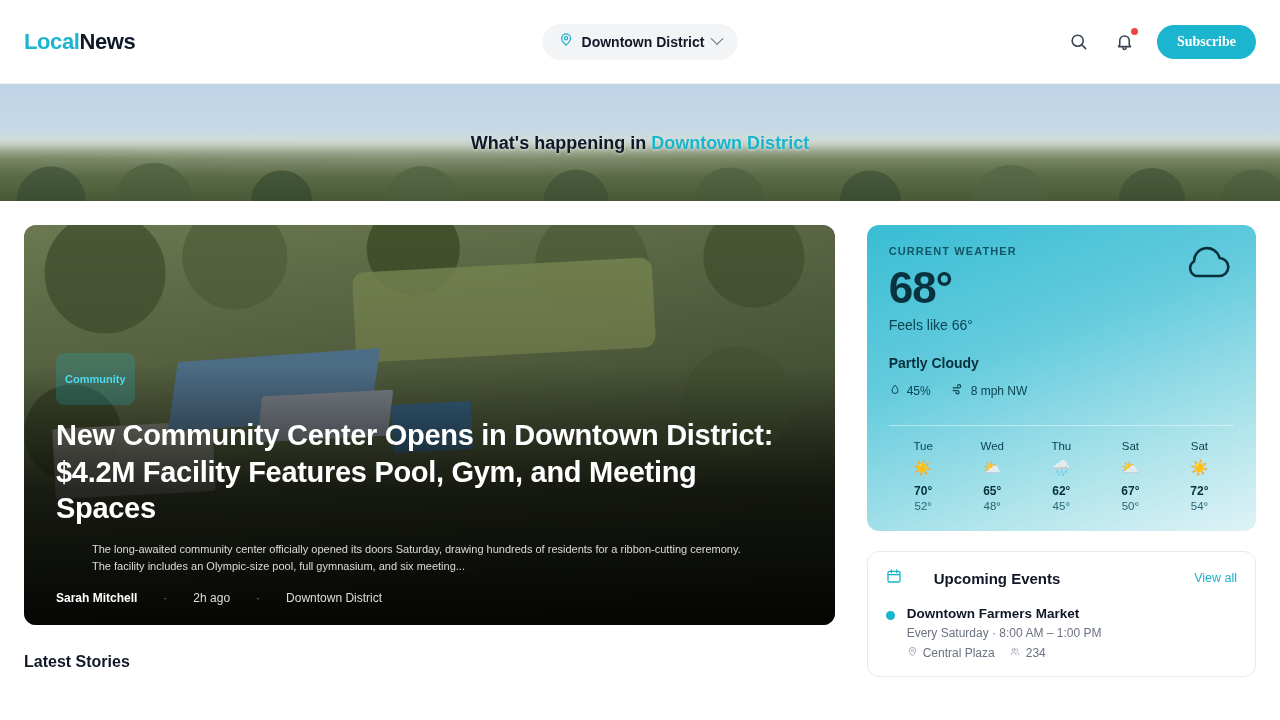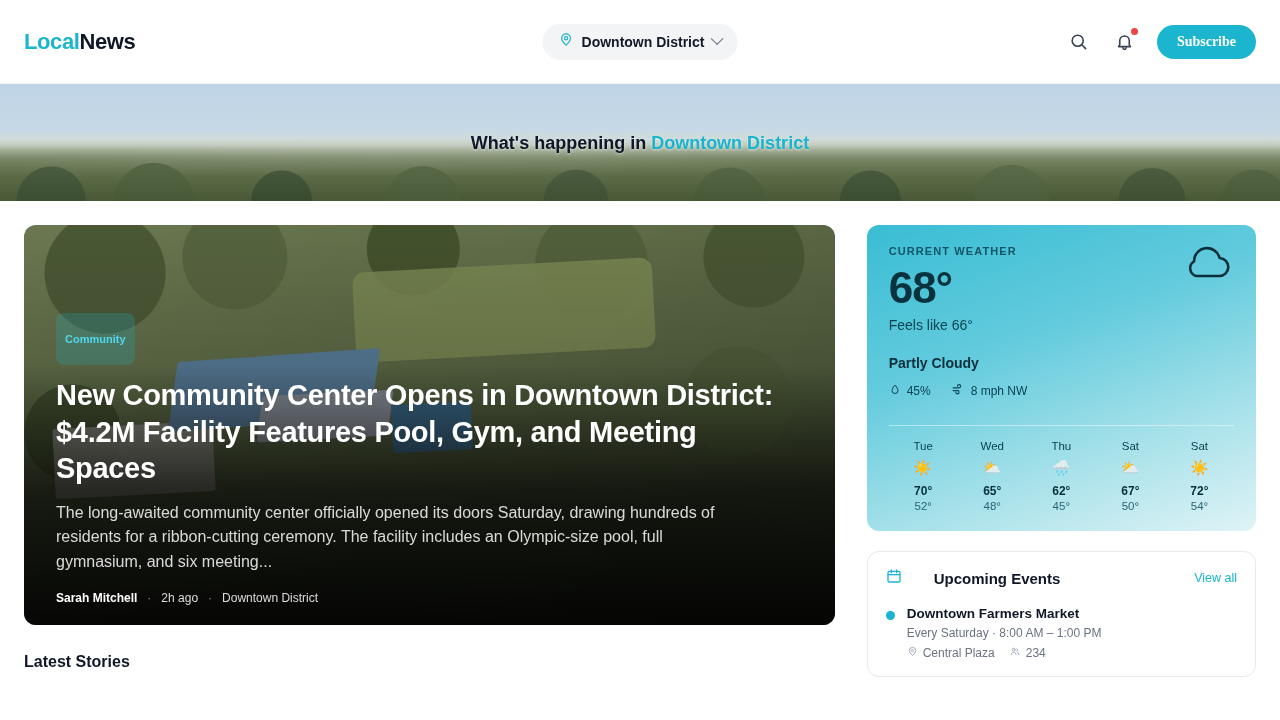--- a/index.html
+++ b/index.html
@@ -240,29 +240,30 @@
   .featured-title {
     color: #ffffff;
     font-size: 29px;
     line-height: 1.26;
     font-weight: 700;
     letter-spacing: -0.3px;
     margin-bottom: 14px;
   }
   .featured-desc {
     color: rgba(255,255,255,0.84);
-    font-size: 16px;
+    font-size: 11px;
     line-height: 1.55;
     margin-bottom: 16px;
     max-width: 660px;
+    margin-left: 36px;
   }
   .featured-meta {
     display: flex;
     align-items: center;
-    gap: 10px;
+    gap: 26px;
     font-size: 12px;
     color: rgba(255,255,255,0.85);
   }
   .featured-meta .author { font-weight: 700; color: #ffffff; }
   .featured-meta .sep { color: rgba(255,255,255,0.5); }
 
   .latest-heading {
     margin-top: 28px;
     font-size: 16px;
     font-weight: 700;

